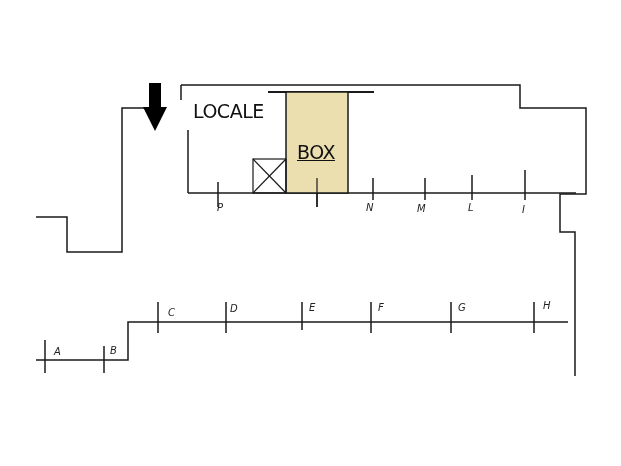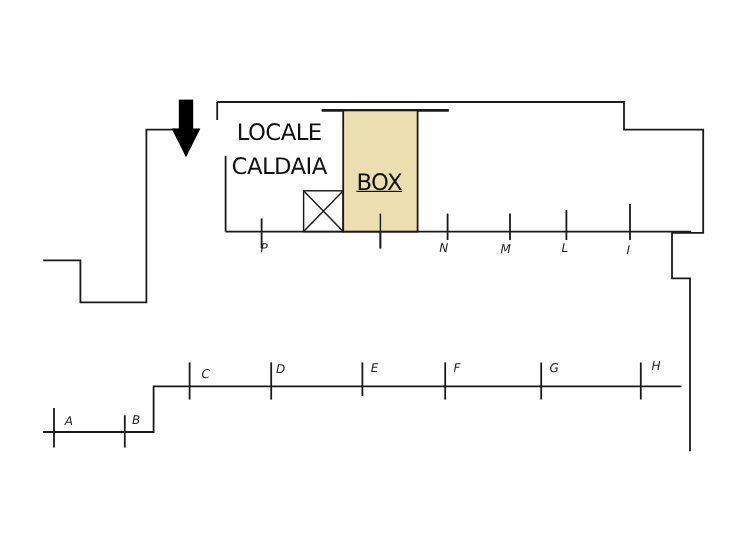--- a/index.html
+++ b/index.html
@@ -1,17 +1,17 @@
 <!DOCTYPE html>
 <html><head>
 <meta charset="utf-8">
 <style>
   html, body { margin: 0; padding: 0; background: #ffffff; }
   body { width: 621px; height: 466px; position: relative; overflow: hidden; }
-  #plan { position: absolute; left: 0; top: 0; width: 621px; height: 466px; text-align: center; }
+  #plan { position: absolute; left: 0; top: 0; width: 621px; height: 466px; }
   .room-label {
     position: absolute;
     font-family: "DejaVu Sans", sans-serif;
     font-size: 19px;
     color: #111;
     line-height: 24px;
     letter-spacing: -0.5px;
   }
   .tick-label {
     position: absolute;
@@ -68,21 +68,20 @@
     </g>
 
     <g fill="#000">
       <rect x="149" y="83" width="12" height="26"></rect>
       <polygon points="143,107 167,107 155,131"></polygon>
     </g>
   </svg>
 
   <div class="room-label" style="left:193px; top:99px;">
     <div>LOCALE</div>
-    <div style="margin-top:4px;">CALDAIA</div>
   </div>
   <div class="room-label" style="left:297px; top:140px;text-decoration:underline;">BOX</div>
 
   
   <span class="tick-label" style="left:217px; top:202px;">P</span>
   <span class="tick-label" style="left:366px; top:202px;">N</span>
   <span class="tick-label" style="left:417px; top:203px;">M</span>
   <span class="tick-label" style="left:468px; top:202px;">L</span>
   <span class="tick-label" style="left:522px; top:204px;">I</span>
 

